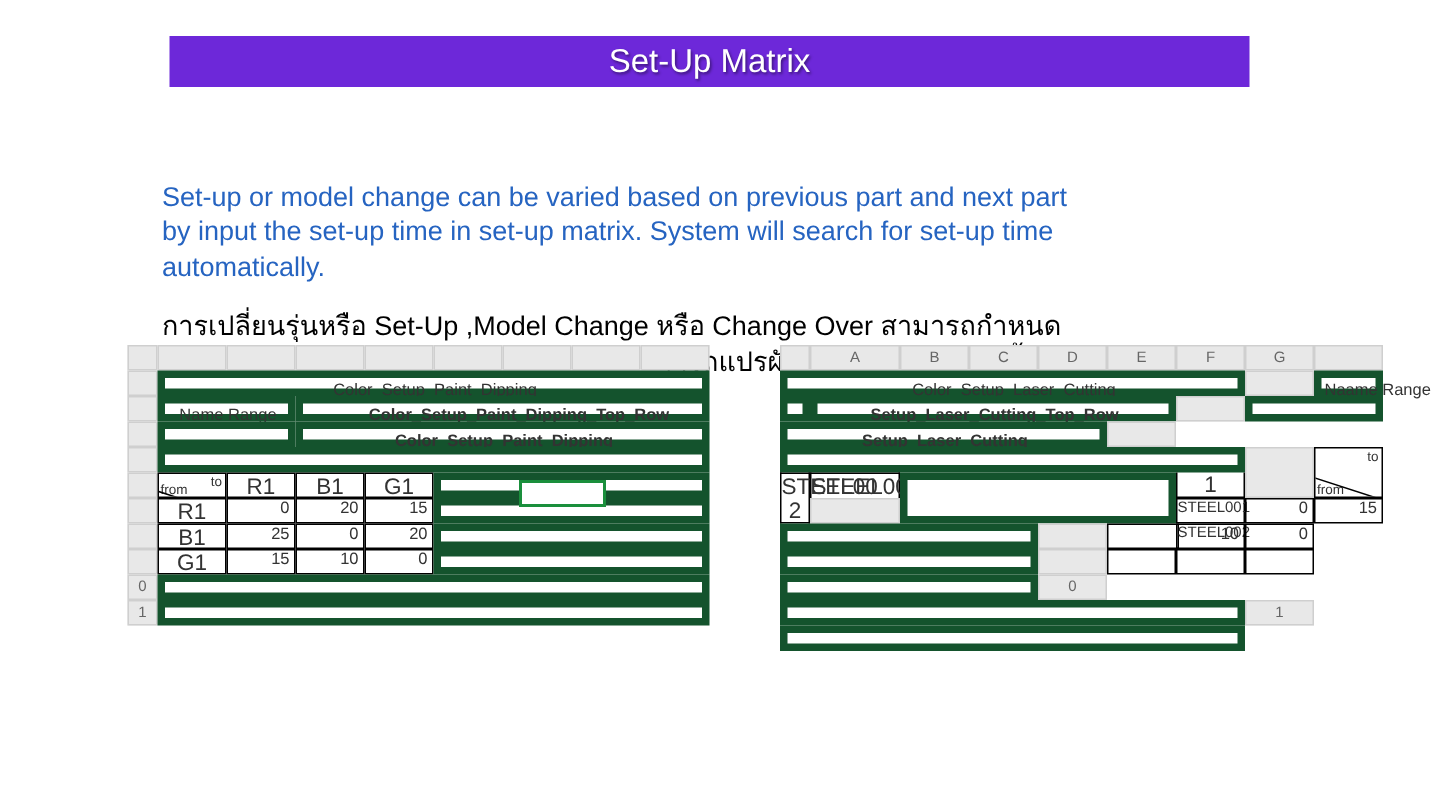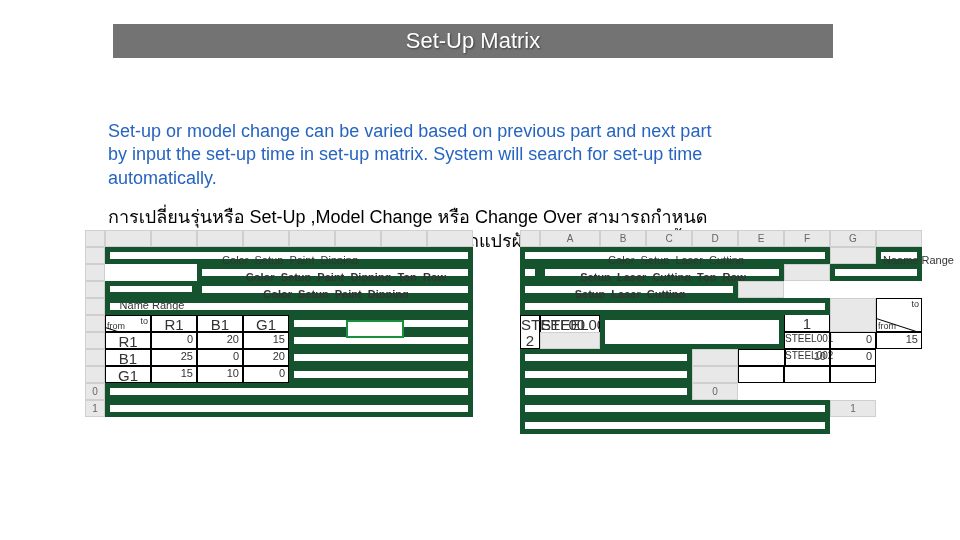--- a/index.html
+++ b/index.html
@@ -9,21 +9,21 @@
       background: #fff;
       font-family: "Segoe UI", Tahoma, Arial, sans-serif;
       position: relative;
     }
     .title-bar {
       position: absolute;
       left: 113px;
       top: 24px;
       width: 720px;
       height: 34px;
-      background: #737373;
+      background: #6d28d9;
       color: #fff;
       font-size: 22px;
       text-align: center;
       line-height: 34px;
       text-shadow: 1px 1px 2px rgba(0,0,0,0.45);
     }
     .desc {
       position: absolute;
       left: 108px;
       top: 80px;
@@ -137,21 +137,21 @@
         <div class="hdr-cell"></div>
         <div class="hdr-cell"></div>
         <div class="hdr-cell"></div>
         <div class="hdr-cell"></div>
         <div class="hdr-cell"></div>
 
       <div class="row-hdr"></div>
       <div class="cell" style="grid-column: span 8;">Color_Setup_Paint_Dipping</div>
 
       <div class="row-hdr"></div>
-      <div class="cell" style="grid-column: span 2; margin-top: 28px;">Name Range</div>
+      <div class="cell" style="grid-column: span 2;">Name Range</div>
       <div class="cell bold" style="grid-column: span 6; padding-left: 22px;">Color_Setup_Paint_Dipping_Top_Row</div>
 
       <div class="row-hdr"></div>
       <div class="cell" style="grid-column: span 2;"></div>
       <div class="cell bold" style="grid-column: span 6;">Color_Setup_Paint_Dipping</div>
 
       <div class="row-hdr"></div>
       <div class="cell" style="grid-column: span 8;"></div>
 
       <div class="row-hdr"></div>

